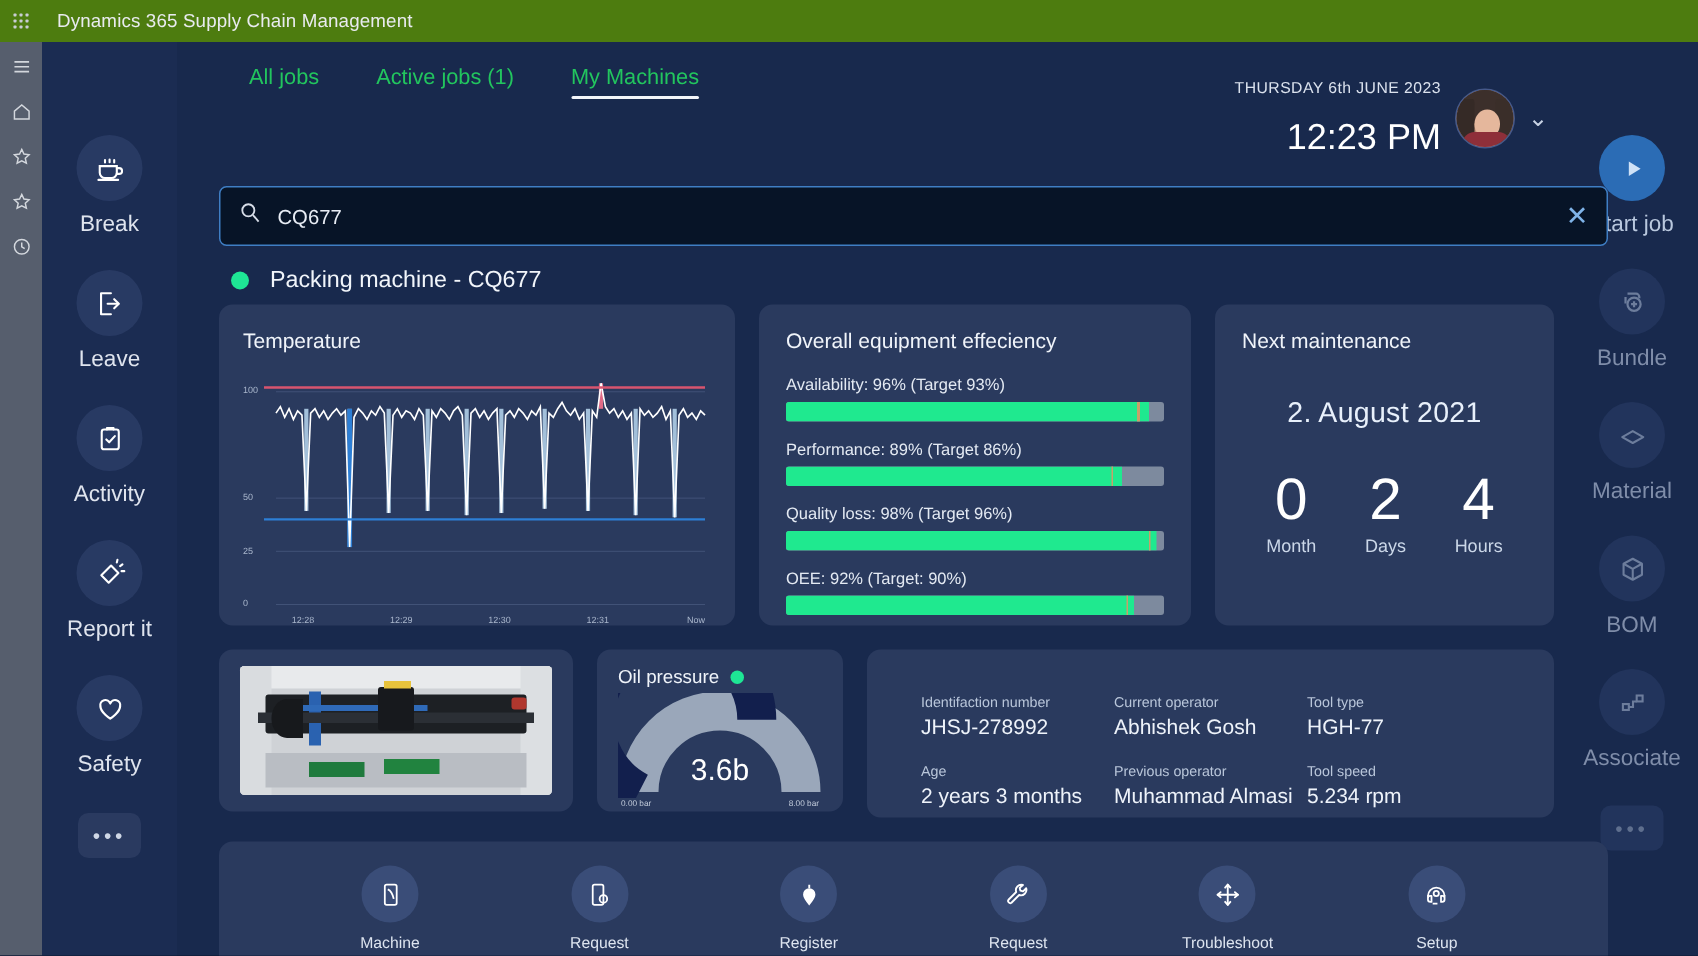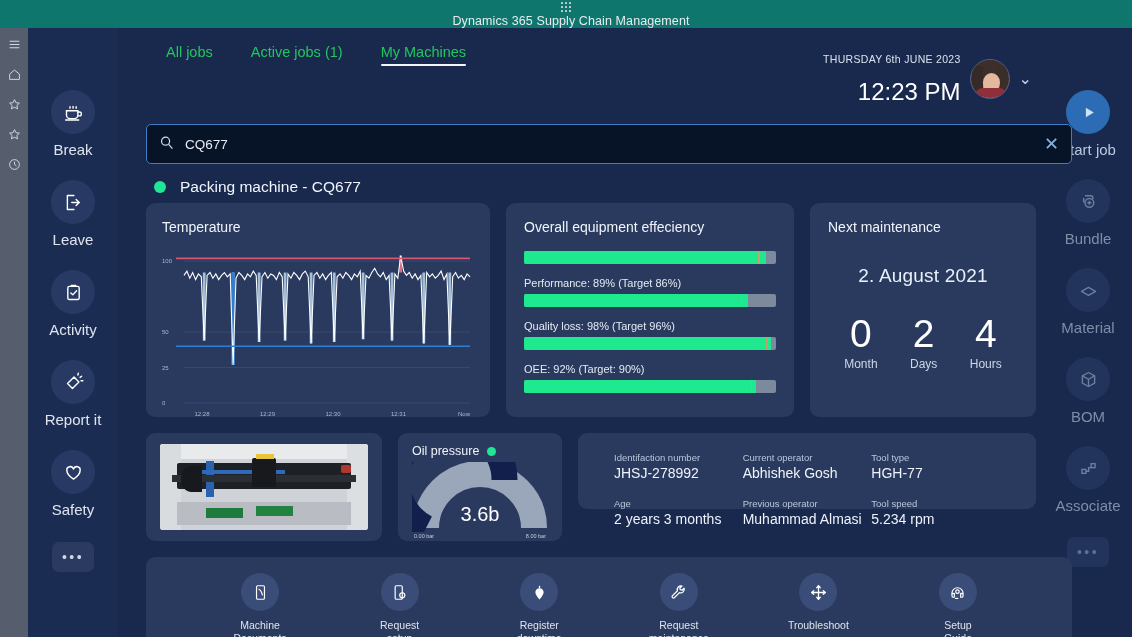--- a/index.html
+++ b/index.html
@@ -7,21 +7,21 @@
     width: 1132px; height: 637px;
     background: #0d1b33;
     font-family: "Liberation Sans", sans-serif;
     overflow: hidden;
   }
   .app { position: relative; width: 1132px; height: 637px; }
 
   
   .titlebar {
     position: absolute; top: 0; left: 0; width: 1132px; height: 28px;
-    background: #0f766e; display: flex; align-items: center; flex-direction: column;
+    background: #4d7c0f; display: flex; align-items: center;
   }
   .waffle {
     width: 28px; height: 28px; display: flex; align-items: center; justify-content: center;
   }
   .waffle-grid { display: grid; grid-template-columns: repeat(3, 2px); gap: 2px; }
   .waffle-grid i { width: 2px; height: 2px; background: #c9cdd4; display: block; border-radius: .5px; }
   .title-text {
     color: #e9ebef; font-size: 12.5px; letter-spacing: .1px; margin-left: 10px;
   }
 
@@ -168,21 +168,21 @@
   .c-gauge { width: 164px; height: 108px; padding: 11px 14px 0; position: relative; }
   .gtitle { color: #f0f4fa; font-size: 12.5px; display: flex; align-items: center; gap: 8px; }
   .gdot { width: 9px; height: 9px; border-radius: 50%; background: #1ee695; }
   .gaugewrap { position: relative; width: 136px; height: 70px; margin: 4px auto 0; }
   .gaugewrap svg { position: absolute; inset: 0; }
   .gval { position: absolute; left: 0; right: 0; bottom: 6px; text-align: center; color: #fff; font-size: 20px; }
   .gmin { position: absolute; left: 2px; bottom: -7px; color: #c3ccdb; font-size: 5.5px; }
   .gmax { position: absolute; right: 2px; bottom: -7px; color: #c3ccdb; font-size: 5.5px; }
 
   
-  .c-details { width: 458px; height: 76px; padding: 19px 36px; }
+  .c-details { width: 458px; height: 112px; padding: 30px 36px; }
   .detgrid { display: grid; grid-template-columns: 1fr 1fr 1fr; row-gap: 17px; }
   .dkey { color: #b9c6da; font-size: 9.5px; margin-bottom: 2px; }
   .dval { color: #eef3fa; font-size: 14px; }
 
   
   .actions {
     margin-top: 16px; width: 926px; height: 95px; background: #2a3a5e;
     border-radius: 9px 9px 0 0; display: flex; align-items: flex-start;
     padding: 16px 60px 0; justify-content: space-between;
   }
@@ -432,20 +432,21 @@
                   <div class="xlab" style="left: 236.5px;">12:31</div>
                   <div class="xlab" style="left: 302px;">Now</div>
                 </div>
             </div>
           </div>
 
           <div class="card c-oee">
             <div class="cardtitle">Overall equipment effeciency</div>
             <div id="metrics">
                 <div class="metric">
+                  <div class="mlabel">Availability: 96%  (Target 93%)</div>
                   <div class="bar">
                     <div class="fill" style="width: 96%; background: rgb(31, 233, 143);"></div>
                     <div class="tick" style="left: 93%;"></div>
                   </div>
                 </div>
                 <div class="metric">
                   <div class="mlabel">Performance: 89%  (Target 86%)</div>
                   <div class="bar">
                     <div class="fill" style="width: 89%; background: rgb(31, 233, 143);"></div>
                     <div class="tick" style="left: 86%;"></div>

